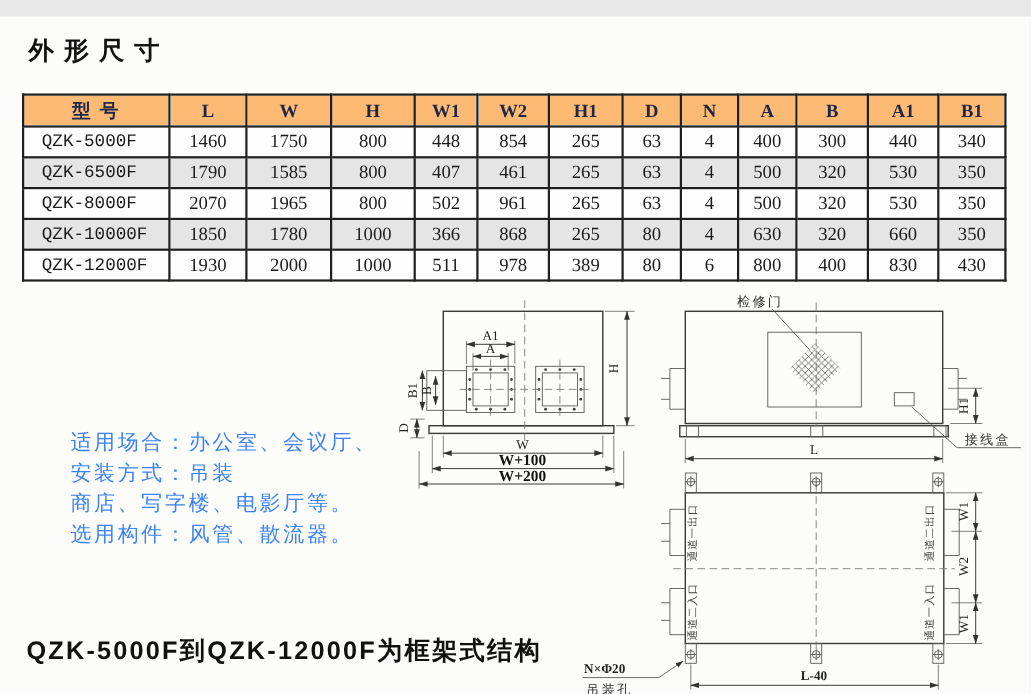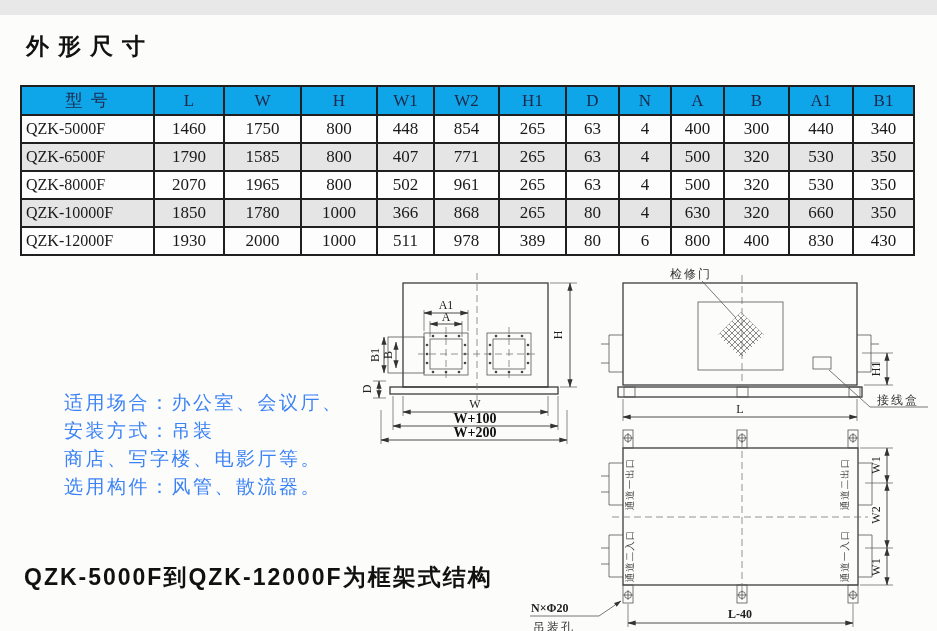--- a/index.html
+++ b/index.html
@@ -16,33 +16,33 @@
   table.dims {
     position:absolute; left:20px; top:70px;
     border-collapse:collapse; table-layout:fixed;
     font-family:"Liberation Serif", serif;
   }
   table.dims th, table.dims td {
     border:2px solid #1f1f1f; padding:0; text-align:center;
     font-size:17px; height:26px; overflow:hidden; white-space:nowrap;
   }
   table.dims th {
-    background:#0ea5e9; color:#1e2747; font-weight:normal; height:27px;
-  }
-  table.dims td.model { text-align:left; padding-left:4px; font-size:16px; }
+    background:#fdba74; color:#1e2747; font-weight:bold; height:27px;
+  }
+  table.dims td.model { text-align:left; padding-left:16px; font-size:16px;font-family:Liberation Mono, monospace; }
   table.dims tr.alt td { background:#e5e5e5; }
   table.dims tr.plain td { background:#fdfdfd; }
   th.model-h { letter-spacing:2px; }
   .usage {
     position:absolute; left:64px; top:374px;
     font-family:"Liberation Sans", sans-serif;
     font-size:19px; line-height:28px; letter-spacing:2.5px; color:#3b82f6;
   }
   .bottom-note {
-    position:absolute; left:24px; top:547px;
+    position:absolute; left:24px; top:561px;
     font-family:"Liberation Sans", sans-serif;
     font-size:23px; font-weight:bold; letter-spacing:2px; color:#111;
   }
   svg.drawing { position:absolute; left:0; top:0; }
   .body-ln  { stroke:#3c3c3c; stroke-width:1.3; fill:none; }
   .thin-ln  { stroke:#555;    stroke-width:0.8; fill:none; }
   .dash-ln  { stroke:#7a7a7a; stroke-width:0.8; fill:none; stroke-dasharray:7 4; }
   .dim-ln   { stroke:#3a3a3a; stroke-width:0.9; fill:none;
               marker-start:url(#arr); marker-end:url(#arr); }
   .ext-ln   { stroke:#5a5a5a; stroke-width:0.7; fill:none; }
@@ -106,21 +106,21 @@
         <td>300</td>
         <td>440</td>
         <td>340</td>
       </tr>
       <tr class="alt">
         <td class="model">QZK-6500F</td>
         <td>1790</td>
         <td>1585</td>
         <td>800</td>
         <td>407</td>
-        <td>771</td>
+        <td>461</td>
         <td>265</td>
         <td>63</td>
         <td>4</td>
         <td>500</td>
         <td>320</td>
         <td>530</td>
         <td>350</td>
       </tr>
       <tr class="plain">
         <td class="model">QZK-8000F</td>

